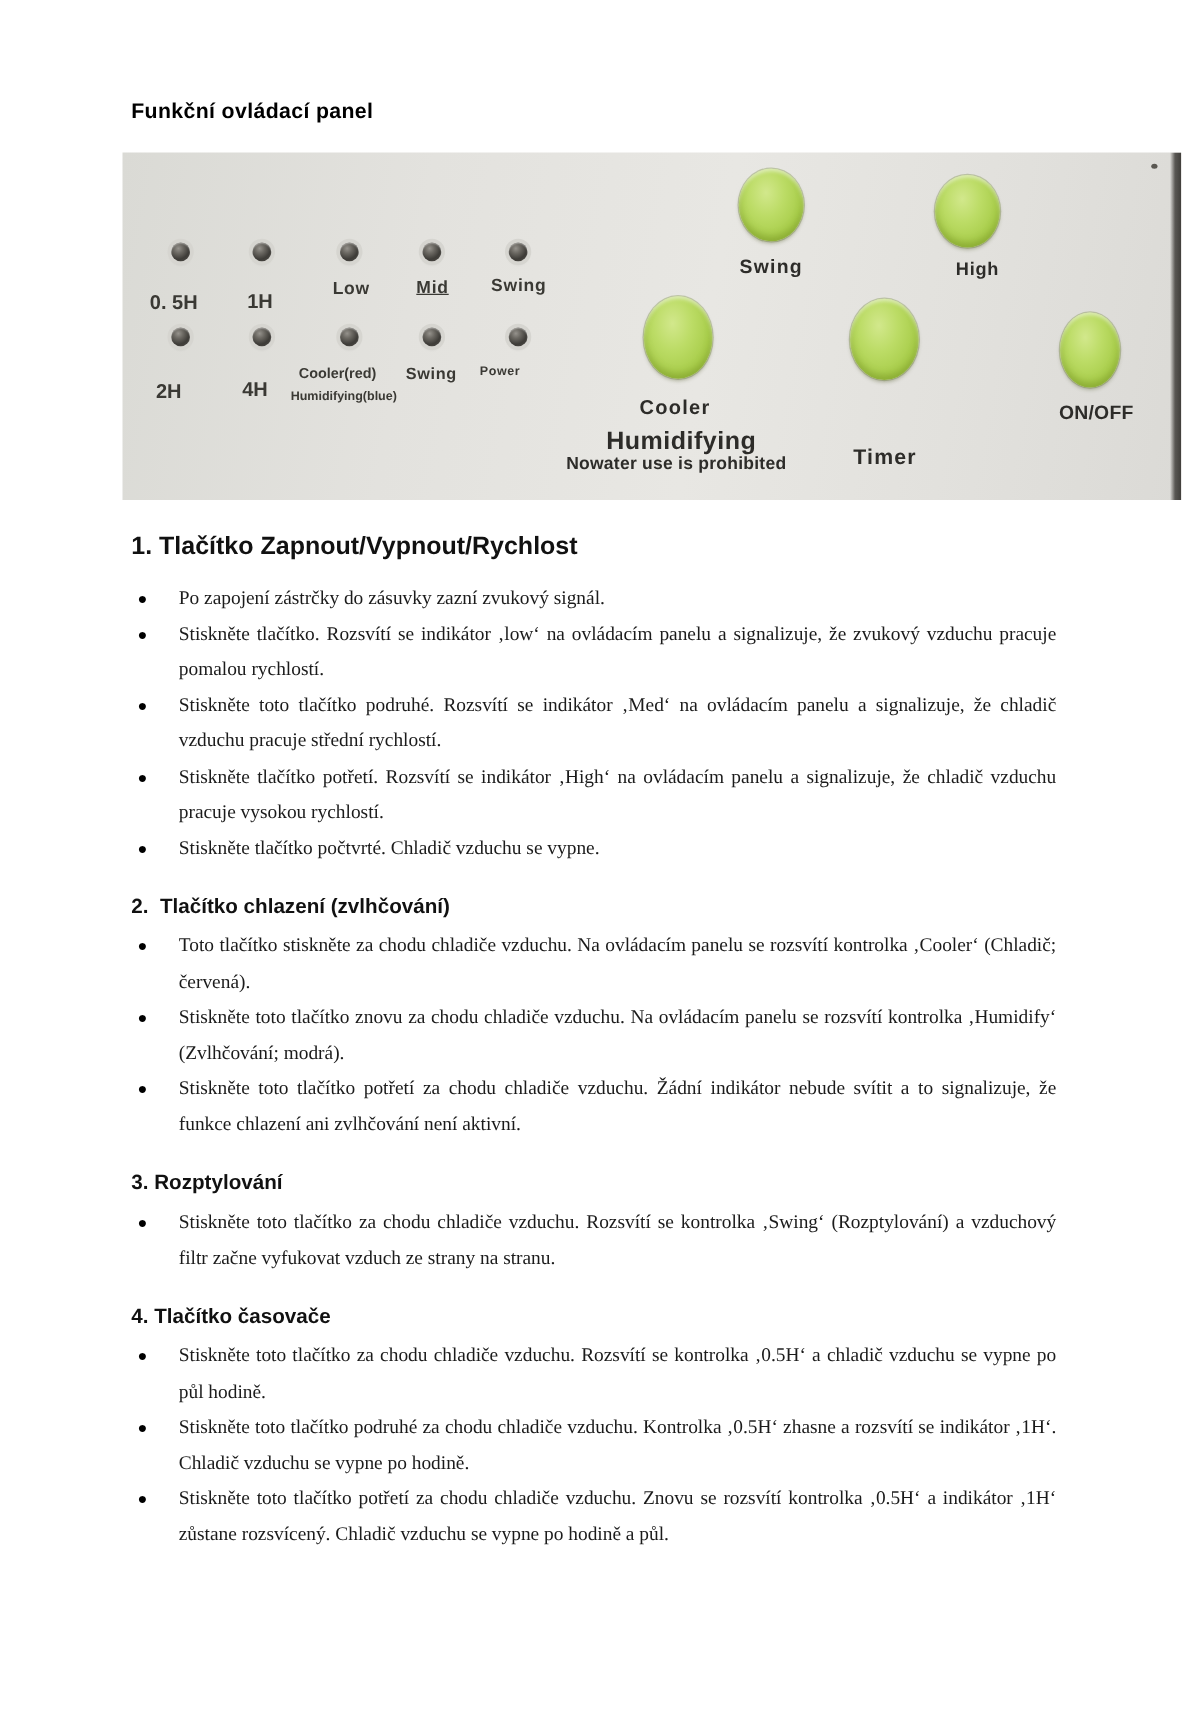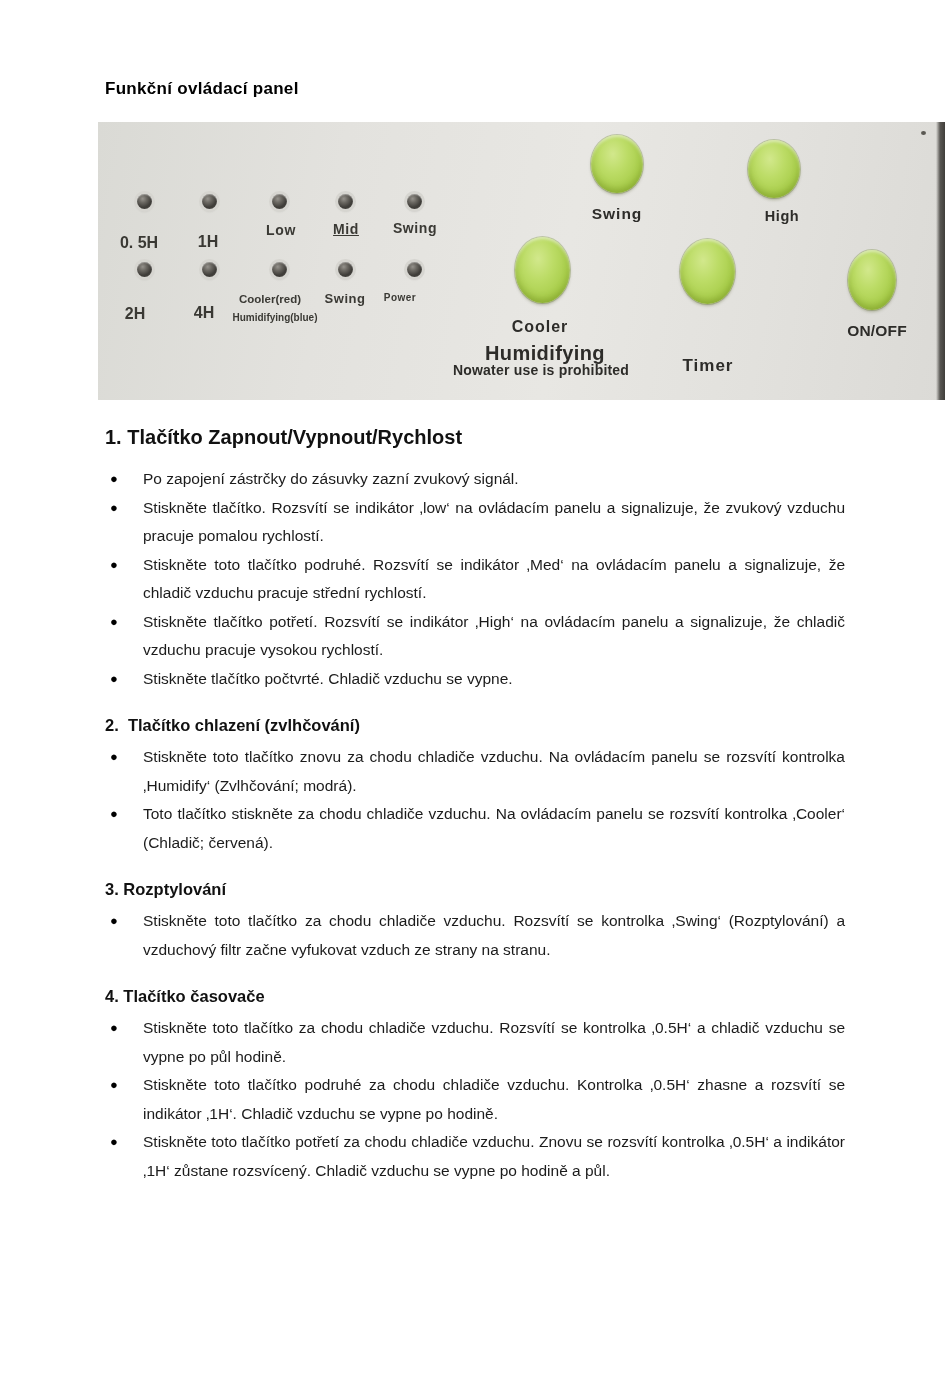--- a/index.html
+++ b/index.html
@@ -34,21 +34,21 @@
   }
   .btn-green {
     position:absolute; border-radius:50%;
     background:radial-gradient(ellipse at 42% 33%, #d2e88c 0%, #bcdc66 34%, #a8cd4a 68%, #97be3b 100%);
     box-shadow:inset 0 -4px 6px rgba(108,138,28,.45), inset 0 2px 3px rgba(255,255,255,.55),
                0 2px 3px rgba(80,90,40,.35), 0 0 0 1px rgba(118,140,58,.35);
   }
   
   .h-major { font-size:20px; font-weight:bold; margin:26px 105px 16px 105px; color:#111; white-space:pre-wrap; }
   .h-minor { font-size:16.5px; font-weight:bold; margin:23px 105px 0 105px; color:#111; white-space:pre-wrap; }
-  ul.bullets { list-style:none; margin:16px 0 0 105px; padding:0; }
+  ul.bullets { list-style:none; margin:16px 0 0 105px; padding:0;font-family:Liberation Serif, serif; }
   .h-minor + ul.bullets { margin-top:8px; }
   ul.bullets li {
     position:relative; width:740px; padding-left:38px;
     font-size:15.5px; line-height:28.5px; text-align:justify; color:#1b1b1b;
   }
   ul.bullets li::before {
     content:"●"; position:absolute; left:5px; top:0; font-size:13px; color:#000;
   }
 </style>
 </head>
@@ -104,22 +104,23 @@
 <ul class="bullets">
   <li>Po zapojení zástrčky do zásuvky zazní zvukový signál.</li>
   <li>Stiskněte tlačítko. Rozsvítí se indikátor ‚low‘ na ovládacím panelu a signalizuje, že zvukový vzduchu pracuje pomalou rychlostí.</li>
   <li>Stiskněte toto tlačítko podruhé. Rozsvítí se indikátor ‚Med‘ na ovládacím panelu a signalizuje, že chladič vzduchu pracuje střední rychlostí.</li>
   <li>Stiskněte tlačítko potřetí. Rozsvítí se indikátor ‚High‘ na ovládacím panelu a signalizuje, že chladič vzduchu pracuje vysokou rychlostí.</li>
   <li>Stiskněte tlačítko počtvrté. Chladič vzduchu se vypne.</li>
 </ul>
 
 <div class="h-minor">2.  Tlačítko chlazení (zvlhčování)</div>
 <ul class="bullets">
+  <li>Toto tlačítko stiskněte za chodu chladiče vzduchu. Na ovládacím panelu se rozsvítí kontrolka ‚Cooler‘ (Chladič; červená).</li>
   <li>Stiskněte toto tlačítko znovu za chodu chladiče vzduchu. Na ovládacím panelu se rozsvítí kontrolka ‚Humidify‘ (Zvlhčování; modrá).</li>
-  <li>Toto tlačítko stiskněte za chodu chladiče vzduchu. Na ovládacím panelu se rozsvítí kontrolka ‚Cooler‘ (Chladič; červená).</li>
+  <li>Stiskněte toto tlačítko potřetí za chodu chladiče vzduchu. Žádní indikátor nebude svítit a to signalizuje, že funkce chlazení ani zvlhčování není aktivní.</li>
 </ul>
 
 <div class="h-minor">3. Rozptylování</div>
 <ul class="bullets">
   <li>Stiskněte toto tlačítko za chodu chladiče vzduchu. Rozsvítí se kontrolka ‚Swing‘ (Rozptylování) a vzduchový filtr začne vyfukovat vzduch ze strany na stranu.</li>
 </ul>
 
 <div class="h-minor">4. Tlačítko časovače</div>
 <ul class="bullets">
   <li>Stiskněte toto tlačítko za chodu chladiče vzduchu. Rozsvítí se kontrolka ‚0.5H‘ a chladič vzduchu se vypne po půl hodině.</li>

